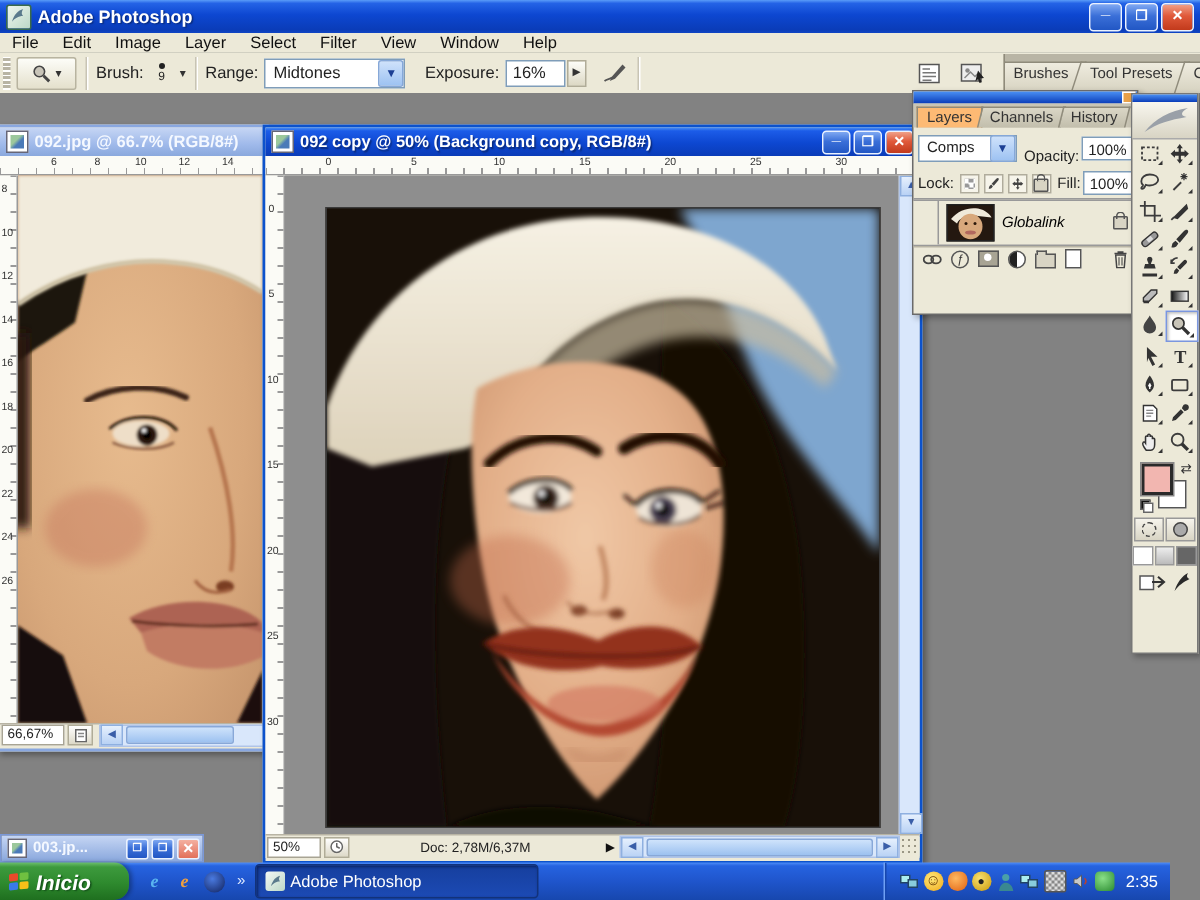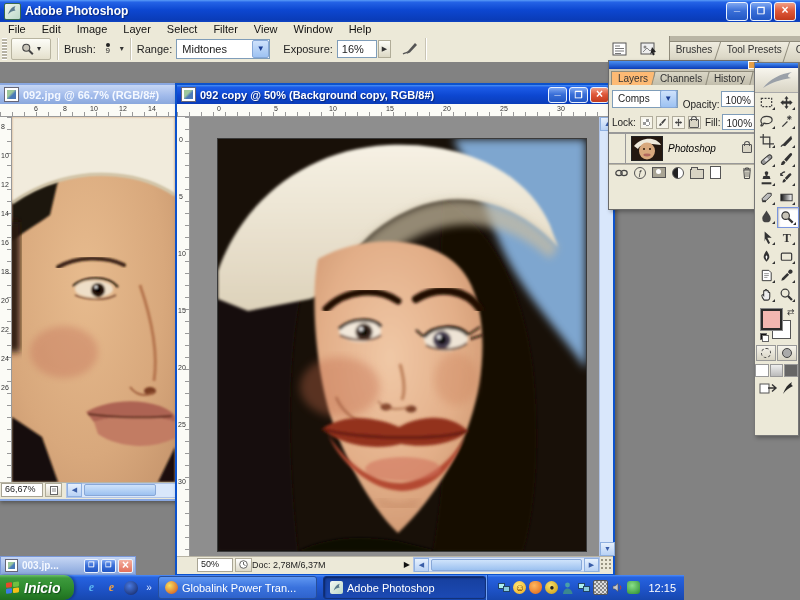--- a/index.html
+++ b/index.html
@@ -137,21 +137,21 @@
   .mode-btn{width:18px;height:14px;border:1px solid #999;background:linear-gradient(#f6f4ec,#d8d4c4);display:flex;align-items:center;justify-content:center;}
   .mode-btn .circ{width:8px;height:8px;border:1px dashed #444;border-radius:50%;}
   .mode-btn .circ.q{background:#aaa;border-style:solid;}
   .scr-btn{width:12px;height:11px;border:1px solid #999;background:linear-gradient(#f6f4ec,#d8d4c4);}
   .scr-btn.s1{background:#fff;}
   .scr-btn.s2{background:linear-gradient(#eee,#bbb);}
   .scr-btn.s3{background:#666;}
   .ir-row{display:flex;justify-content:center;gap:3px;margin-top:4px;}
 
   
-  #taskbar{left:0;top:575px;width:684px;height:25px;z-index:10;
+  #taskbar{left:0;top:575px;width:780px;height:25px;z-index:10;
     background:linear-gradient(180deg,#4f8df8 0%,#2663e0 9%,#1f55cc 50%,#1747ae 100%);display:flex;align-items:center;}
   #start-btn{width:80px;height:25px;border-radius:0 10px 10px 0;
     background:linear-gradient(180deg,#6cbf6c 0%,#3d9a3d 12%,#2e8a2e 55%,#1f6f1f 100%);
     display:flex;align-items:center;gap:4px;padding-left:6px;box-shadow:2px 0 3px rgba(0,0,0,.3);}
   #start-label{color:#fff;font-size:14px;font-weight:bold;font-style:italic;text-shadow:1px 1px 1px #14501a;}
   #win-logo{width:14px;height:12px;display:grid;grid-template-columns:6px 6px;grid-template-rows:5px 5px;gap:1px;transform:skewY(-6deg);}
   #win-logo i{border-radius:1px;}
   .ql{display:flex;align-items:center;gap:6px;margin-left:10px;}
   .ql-icon{width:14px;height:14px;border-radius:3px;display:flex;align-items:center;justify-content:center;font-size:12px;font-weight:bold;font-family:"Liberation Serif",serif;}
   .chev{color:#dce8ff;font-size:10px;margin-left:2px;}
@@ -435,31 +435,31 @@
             <path d="M80 412c30-14 60-16 100-10l40 10z" fill="#0e0804" filter="url(#cb1)"></path>
           </svg>
         </div>
       </div>
       <div class="vscroll">
         <div class="scrbtn">▲</div>
         <div class="track"></div>
         <div class="scrbtn">▼</div>
       </div>
     </div>
-    <div class="statusbar" style="height:15px;padding-left:19px;">
+    <div class="statusbar" style="height:15px;">
       <div class="zoomfield" style="width:28px;margin-left:1px;">
         <span>50%</span>
       </div>
       <div class="sb-iconbtn">
         <svg width="9" height="9" viewBox="0 0 9 9">
             <circle cx="4.5" cy="4.5" r="3.8" fill="#fff" stroke="#666"></circle>
             <path d="M4.5 2v2.5l2 1" stroke="#666" fill="none"></path>
           </svg>
       </div>
-      <div style="flex:1;">Doc: 2,78M/6,37M</div>
+      <div style="flex:1;text-align:center;">Doc: 2,78M/6,37M</div>
       <div class="black-arrow">▶</div>
       <div class="hscroll" style="flex:none;width:185px;">
         <div class="scrbtn">◀</div>
         <div class="scrthumb" style="flex:1;margin:0 2px;"></div>
         <div class="scrbtn">▶</div>
       </div>
       <div class="grip"></div>
     </div>
   </div>
 
@@ -523,21 +523,21 @@
         <div class="thumb">
           <svg width="30" height="23" viewBox="0 0 30 23">
               <rect width="30" height="23" fill="#241810"></rect>
               <path d="M2 9C7 3 14 1 20 2c5 1 8 4 9 6l-9-1C13 6 8 8 6 12z" fill="#efe9da"></path>
               <ellipse cx="15" cy="14" rx="8" ry="8.5" fill="#d8a87c"></ellipse>
               <ellipse cx="15" cy="18" rx="3.6" ry="1.4" fill="#b2685e"></ellipse>
               <circle cx="12" cy="12" r="1" fill="#2a1709"></circle>
               <circle cx="18" cy="12" r="1" fill="#2a1709"></circle>
             </svg>
         </div>
-        <span class="layer-name italic">Photoshop</span>
+        <span class="layer-name italic">Globalink</span>
         <div class="padlock"></div>
       </div>
     </div>
     <div class="pal-bottom">
       <svg width="13" height="8" viewBox="0 0 13 8">
           <ellipse cx="4" cy="4" rx="3.2" ry="2.6" fill="none" stroke="#444" stroke-width="1.2"></ellipse>
           <ellipse cx="9" cy="4" rx="3.2" ry="2.6" fill="none" stroke="#444" stroke-width="1.2"></ellipse>
         </svg>
       <div class="fx-circ">ƒ</div>
       <div class="mask-ic"></div>
@@ -734,24 +734,20 @@
           <i style="background:#f8c018;"></i>
       </div>
       <span id="start-label">Inicio</span>
     </div>
     <div class="ql">
       <div class="ql-icon" style="color:#5ab4f0;font-style:italic;">e</div>
       <div class="ql-icon" style="color:#f0a040;font-style:italic;">e</div>
       <div class="ql-icon" style="background:radial-gradient(circle at 40% 35%,#4a7ae0,#10205a);border-radius:50%;"></div>
       <span class="chev">»</span>
     </div>
-    <div class="taskbtn normal">
-      <div class="tb-ico" style="background:radial-gradient(circle at 35% 35%,#f8e060,#d04818);border-radius:50%;"></div>
-      <span>Globalink Power Tran...</span>
-    </div>
     <div class="taskbtn pressed">
       <div class="tb-ico" style="background:linear-gradient(135deg,#f4f8f4,#bcd8c8);display:flex;align-items:center;justify-content:center;">
         <svg width="9" height="9" viewBox="0 0 11 11">
             <path d="M9.5 1C6 2 3.5 4.5 2 9.5 4 7 6 6 9.5 5.5 8 4.5 8.5 2.5 9.5 1Z" fill="#5a7a8c"></path>
           </svg>
       </div>
       <span>Adobe Photoshop</span>
     </div>
     <div id="tray">
       <div class="tray-ic">
@@ -776,17 +772,17 @@
           </svg>
         </div>
       <div class="tray-ic" style="background:repeating-conic-gradient(#888 0 25%,#ddd 0 50%) 0 0/4px 4px;border:1px solid #555;"></div>
       <div class="tray-ic">
           <svg width="11" height="11" viewBox="0 0 11 11">
             <path d="M1 4h2l3-2.5v8L3 7H1z" fill="#c8c8c8" stroke="#555" stroke-width=".6"></path>
             <path d="M8 3.5q2 2 0 4" stroke="#c04028" fill="none"></path>
           </svg>
         </div>
       <div class="tray-ic" style="background:radial-gradient(circle at 40% 35%,#8ae088,#2a8a30);border-radius:3px;"></div>
-      <span id="clock">12:15</span>
+      <span id="clock">2:35</span>
     </div>
   </div>
 
 </div>
 
 </body></html>

